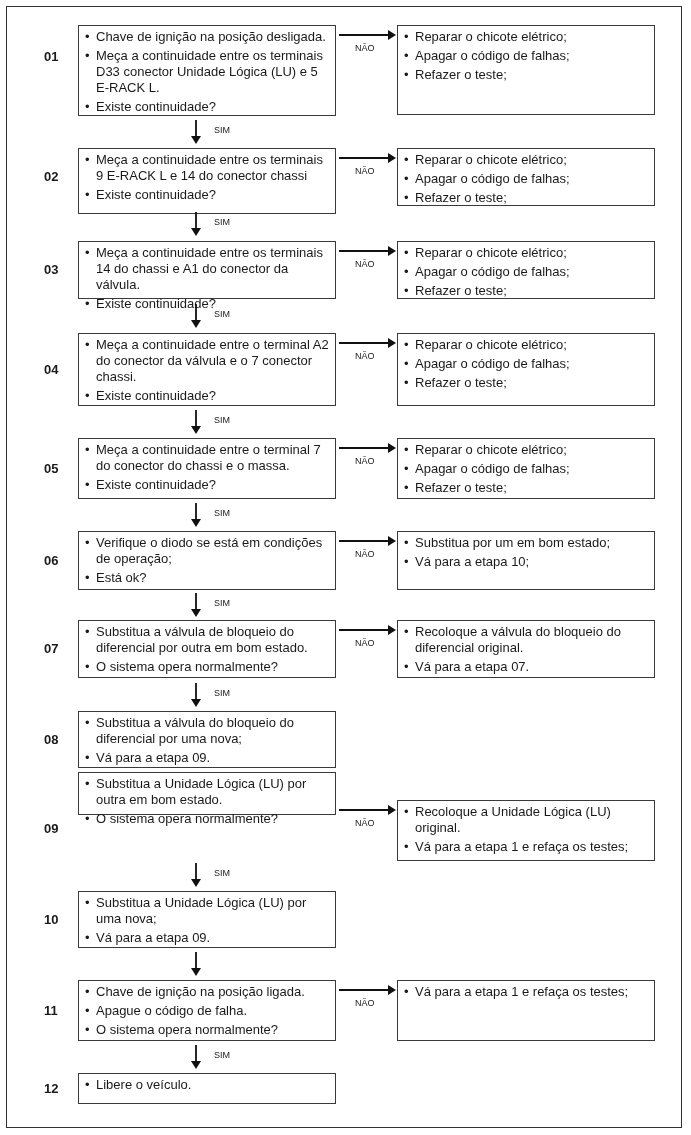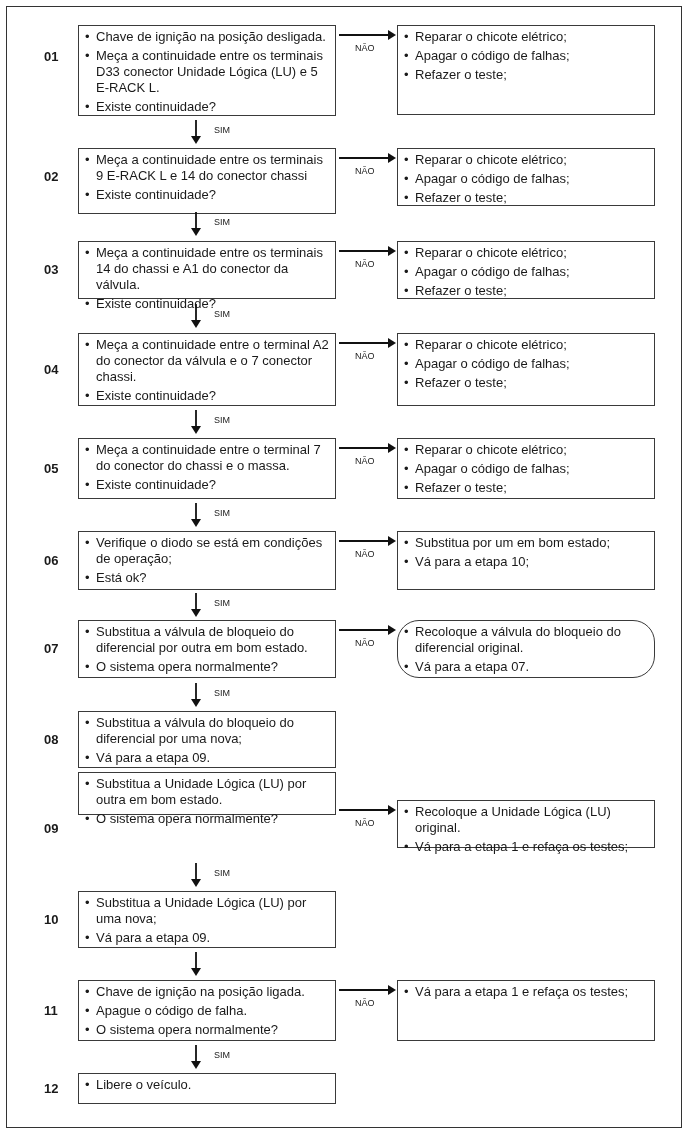--- a/index.html
+++ b/index.html
@@ -143,21 +143,21 @@
     <svg class="varrow" viewBox="0 0 14 24" style="top: 593px;">
       <line x1="7" y1="0" x2="7" y2="17" stroke="#111" stroke-width="1.8"></line>
       <polygon points="2,16 7,24 12,16" fill="#111"></polygon>
     </svg>
     <div class="sim" style="top: 598px;">SIM</div>
     <div class="num" style="top: 641px;">07</div>
     <div class="box lbox" style="top: 620px; height: 58px;">
       <div class="item">Substitua a válvula de bloqueio do diferencial por outra em bom estado.</div>
       <div class="item">O sistema opera normalmente?</div>
     </div>
-    <div class="box rbox" style="top: 620px; height: 58px; border-radius: 22px;">
+    <div class="box rbox" style="top: 620px; height: 58px;">
       <div class="item">Recoloque a válvula do bloqueio do diferencial original.</div>
       <div class="item">Vá para a etapa 07.</div>
     </div>
     <svg class="harrow" viewBox="0 0 59 14" style="top: 623px;">
       <line x1="2" y1="7" x2="52" y2="7" stroke="#111" stroke-width="1.8"></line>
       <polygon points="51,2 59,7 51,12" fill="#111"></polygon>
     </svg>
     <div class="nao" style="top: 638px;">NÃO</div>
     <svg class="varrow" viewBox="0 0 14 24" style="top: 682.5px;">
       <line x1="7" y1="0" x2="7" y2="17" stroke="#111" stroke-width="1.8"></line>
@@ -171,21 +171,21 @@
     </div>
     <svg class="varrow" viewBox="0 0 14 24" style="top: 772px;">
       <line x1="7" y1="0" x2="7" y2="17" stroke="#111" stroke-width="1.8"></line>
       <polygon points="2,16 7,24 12,16" fill="#111"></polygon>
     </svg>
     <div class="num" style="top: 821px;">09</div>
     <div class="box lbox" style="top: 772px; height: 43px;">
       <div class="item">Substitua a Unidade Lógica (LU) por outra em bom estado.</div>
       <div class="item">O sistema opera normalmente?</div>
     </div>
-    <div class="box rbox" style="top: 800px; height: 48px;">
+    <div class="box rbox" style="top: 800px; height: 61px;">
       <div class="item">Recoloque a Unidade Lógica (LU) original.</div>
       <div class="item">Vá para a etapa 1 e refaça os testes;</div>
     </div>
     <svg class="harrow" viewBox="0 0 59 14" style="top: 803px;">
       <line x1="2" y1="7" x2="52" y2="7" stroke="#111" stroke-width="1.8"></line>
       <polygon points="51,2 59,7 51,12" fill="#111"></polygon>
     </svg>
     <div class="nao" style="top: 818px;">NÃO</div>
     <svg class="varrow" viewBox="0 0 14 24" style="top: 862.5px;">
       <line x1="7" y1="0" x2="7" y2="17" stroke="#111" stroke-width="1.8"></line>

